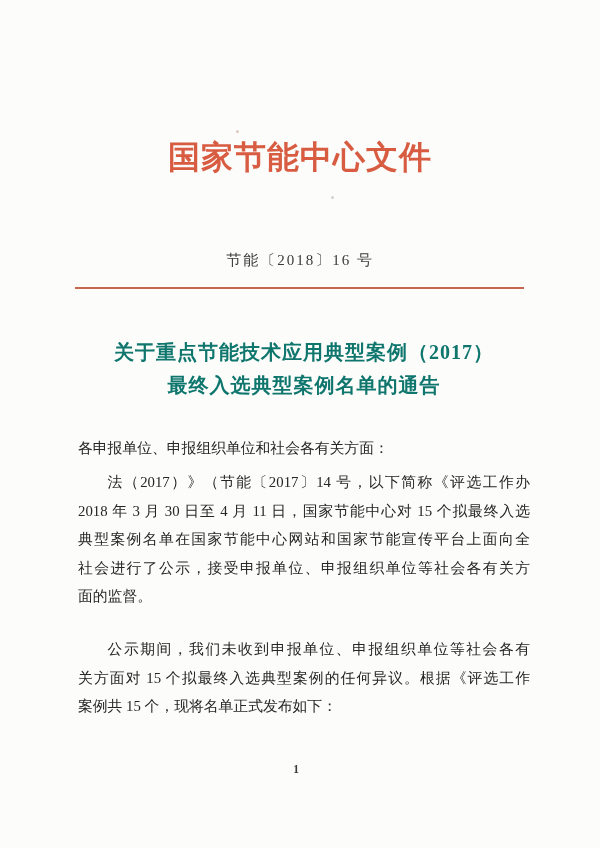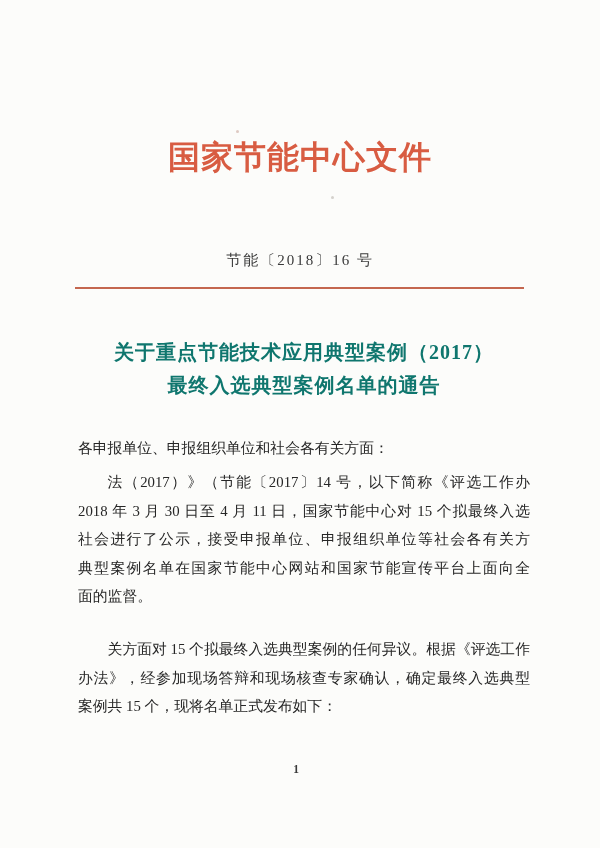--- a/index.html
+++ b/index.html
@@ -122,28 +122,28 @@
     <div class="title-line">最终入选典型案例名单的通告</div>
   </div>
 
   <div class="body-block salutation-block">
     <div class="line">各申报单位、申报组织单位和社会各有关方面：</div>
   </div>
 
   <div class="body-block para para1-block">
     <div class="line">法（2017）》（节能〔2017〕14 号，以下简称《评选工作办法》)，</div>
     <div class="line">2018 年 3 月 30 日至 4 月 11 日，国家节能中心对 15 个拟最终入选</div>
+    <div class="line">典型案例名单在国家节能中心网站和国家节能宣传平台上面向全</div>
     <div class="line">社会进行了公示，接受申报单位、申报组织单位等社会各有关方</div>
-    <div class="line">典型案例名单在国家节能中心网站和国家节能宣传平台上面向全</div>
     <div class="line">面的监督。</div>
   </div>
 
   <div class="body-block para para2-block">
+    <div class="line">公示期间，我们未收到申报单位、申报组织单位等社会各有</div>
     <div class="line">关方面对 15 个拟最终入选典型案例的任何异议。根据《评选工作</div>
-    <div class="line">办法》，经参加现场答辩和现场核查专家确认，确定最终入选典型</div>
     <div class="line">案例共 15 个，现将名单正式发布如下：</div>
   </div>
 
   <div class="page-number">1</div>
 
   <div class="speck speck-1"></div>
   <div class="speck speck-2"></div>
 
 </div>
 

